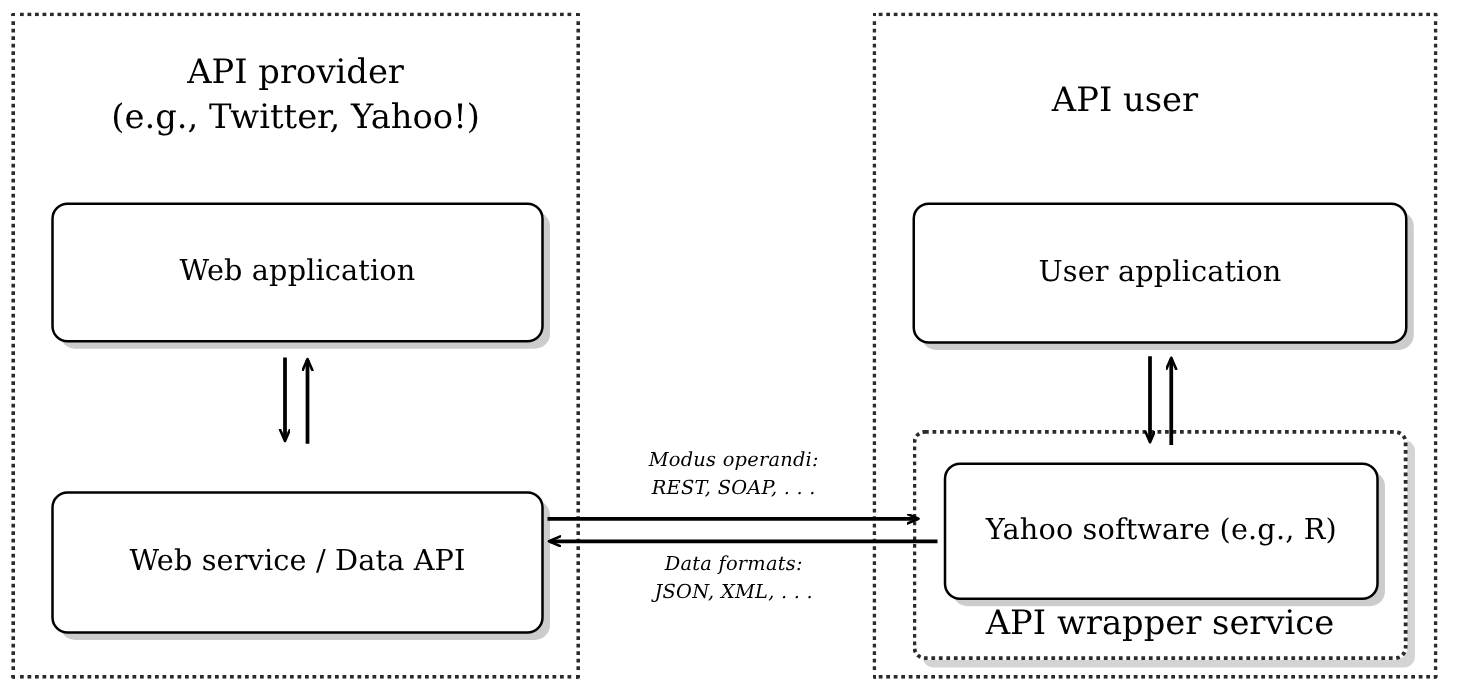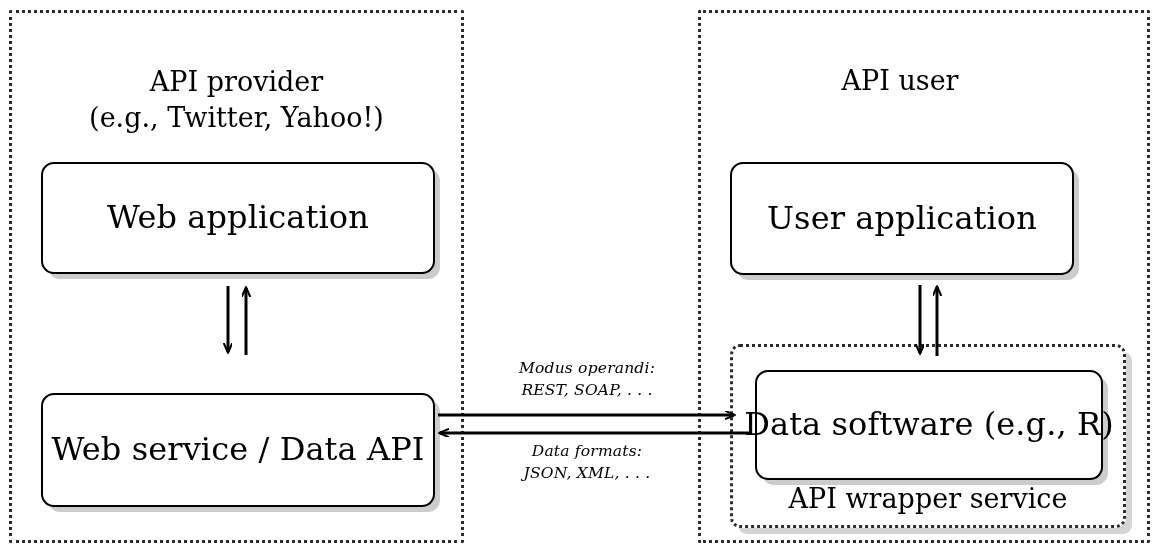--- a/index.html
+++ b/index.html
@@ -41,21 +41,21 @@
     box-sizing: border-box;
     background: #ffffff;
     border: 2.6px solid #000000;
     border-radius: 13px;
     display: flex;
     align-items: center;
     justify-content: center;
     box-shadow: 6px 6px 0 -1px rgba(0,0,0,0.20);
   }
   .node .node-label {
-    font-size: 32px;
+    font-size: 23px;
     line-height: 1.1;
     letter-spacing: 0.1px;
     white-space: nowrap;
   }
 
   
   .group-title {
     position: absolute;
     text-align: center;
     font-size: 27px;
@@ -91,43 +91,43 @@
     pointer-events: none;
   }
 </style>
 </head>
 <body>
 
 <div id="stage">
 
   <div class="panel" style="left:9px; top:10px; width:455px; height:533px;"></div>
 
-  <div class="group-title" style="left:9px; top:40px; width:455px;margin-top:24px;">API provider
+  <div class="group-title" style="left:9px; top:40px; width:455px;">API provider
 (e.g., Twitter, Yahoo!)</div>
 
   <div class="node" style="left:41px; top:162px; width:394px; height:112px;">
     <span class="node-label">Web application</span>
   </div>
 
   <div class="node" style="left:41px; top:364px; width:394px; height:114px;margin-top:29px;">
     <span class="node-label">Web service / Data API</span>
   </div>
 
   <div class="panel" style="left:698px; top:10px; width:452px; height:533px;"></div>
 
   <div class="group-title" style="left:674px; top:63px; width:452px;">API user</div>
 
-  <div class="node" style="left:730px; top:162px; width:344px; height:113px;">
+  <div class="node" style="left:730px; top:162px; width:396px; height:113px;">
     <span class="node-label">User application</span>
   </div>
 
   <div class="panel inner" style="left:730px; top:344px; width:396px; height:184px;"></div>
 
   <div class="node" style="left:755px; top:370px; width:348px; height:110px;">
-    <span class="node-label">Data software (e.g., R)</span>
+    <span class="node-label">Yahoo software (e.g., R)</span>
   </div>
 
   <div class="inner-caption" style="left:730px; top:483px; width:396px;">API wrapper service</div>
 
   <div class="edge-label" style="left:482px; top:440px; width:210px;">Data formats:
 JSON, XML, . . .</div>
 
   <div class="edge-label" style="left:482px; top:357px; width:210px;">Modus operandi:
 REST, SOAP, . . .</div>
 

